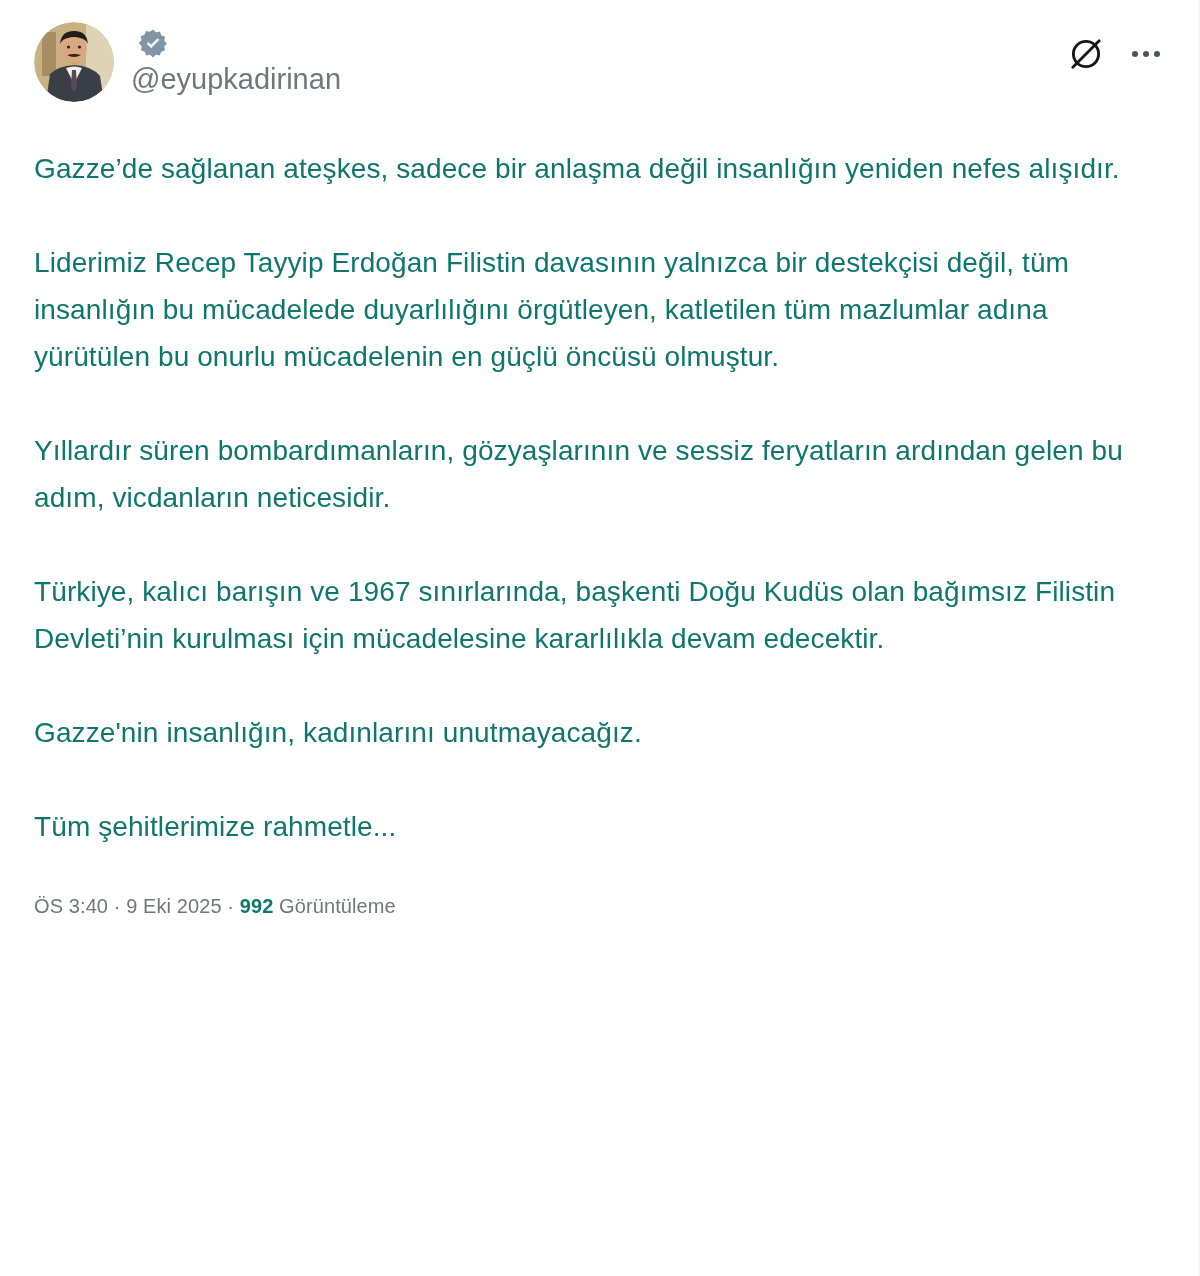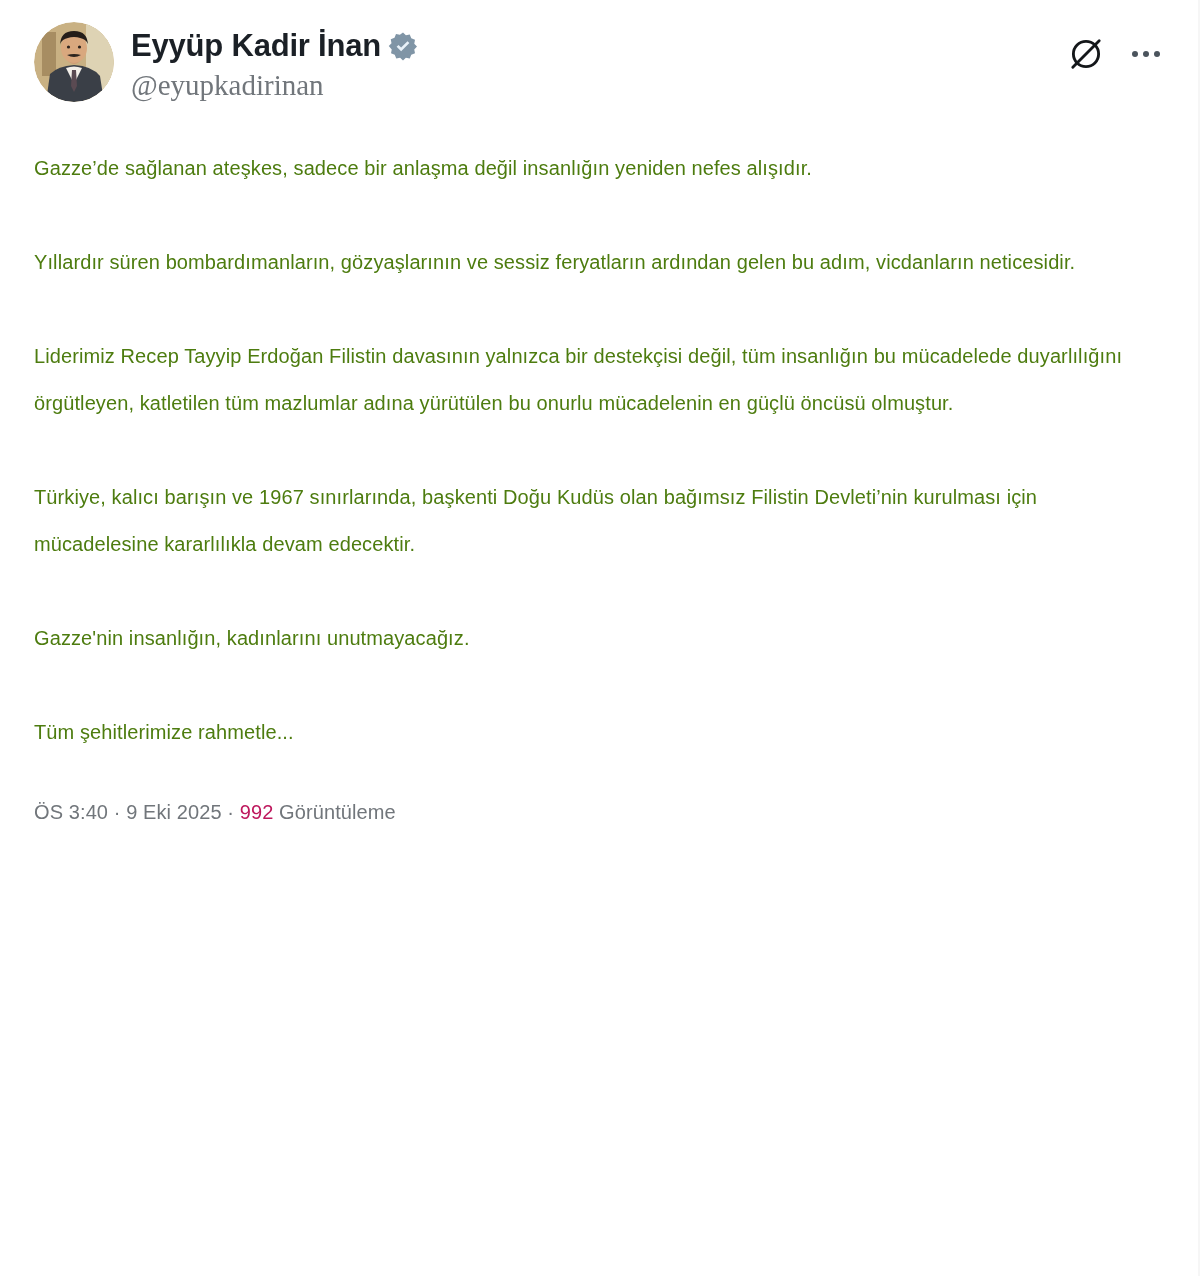--- a/index.html
+++ b/index.html
@@ -55,21 +55,20 @@
     height: 30px;
     margin-left: 7px;
     flex: 0 0 auto;
   }
   .user-handle {
     font-size: 29px;
     color: #71767b;
     line-height: 34px;
     margin-top: 4px;
     cursor: pointer;
-    font-family: Liberation Serif, serif;
   }
   .header-actions {
     margin-left: auto;
     display: flex;
     align-items: center;
     gap: 20px;
     padding-top: 10px;
   }
   .grok-button, .more-button {
     background: none;
@@ -91,41 +90,41 @@
     height: 6px;
     border-radius: 50%;
     background: #4b545d;
     display: block;
   }
   
   .tweet-body {
     margin-top: 43px;
   }
   .tweet-body p {
-    font-size: 20px;
+    font-size: 28px;
     line-height: 47px;
-    color: #4d7c0f;
+    color: #0f766e;
     letter-spacing: 0.1px;
     margin-bottom: 47px;
     word-wrap: break-word;
   }
   .tweet-body p:last-child { margin-bottom: 16px; }
   
   .tweet-footer {
     margin-top: 45px;
     font-size: 20px;
     color: #71767b;
     letter-spacing: 0.1px;
     display: flex;
     align-items: baseline;
     white-space: pre;
   }
   .views-count {
-    font-weight: normal;
-    color: #be185d;
+    font-weight: bold;
+    color: #0f766e;
   }
 </style>
 </head>
 <body>
 
 <div class="tweet-card">
 
   <div class="tweet-header">
 
     <div class="avatar">
@@ -155,21 +154,20 @@
           <path d="M33 33 Q40 37 47 33 Q40 31 33 33 Z" fill="#2c241f"></path>
 
           <circle cx="34.5" cy="25" r="1.6" fill="#2b211c"></circle>
           <circle cx="45.5" cy="25" r="1.6" fill="#2b211c"></circle>
         </g>
       </svg>
     </div>
 
     <div class="user-block">
       <div class="display-name-row">
-        <span class="display-name">Eyyüp Kadir İnan</span>
         <svg class="verified-badge" viewBox="0 0 24 24">
           <path fill="#8095a6" d="M12 1.2l2.3 2.2 3.1-.6 1.2 3 3 1.2-.6 3.1 2.2 2.3-2.2 2.3.6 3.1-3 1.2-1.2 3-3.1-.6-2.3 2.2-2.3-2.2-3.1.6-1.2-3-3-1.2.6-3.1L.6 12l2.2-2.3-.6-3.1 3-1.2 1.2-3 3.1.6z"></path>
           <path fill="#e9f2f9" d="M10.5 16.2l-3.6-3.6 1.5-1.5 2.1 2.1 5.1-5.1 1.5 1.5z"></path>
         </svg>
       </div>
       <div class="user-handle">@eyupkadirinan</div>
     </div>
 
     <div class="header-actions">
       <button class="grok-button" aria-label="Grok">
@@ -183,22 +181,22 @@
             <i></i>
             <i></i>
             <i></i>
           </span>
       </button>
     </div>
   </div>
 
   <div class="tweet-body">
     <p>Gazze’de sağlanan ateşkes, sadece bir anlaşma değil insanlığın yeniden nefes alışıdır.</p>
+    <p>Liderimiz Recep Tayyip Erdoğan Filistin davasının yalnızca bir destekçisi değil, tüm insanlığın bu mücadelede duyarlılığını örgütleyen, katletilen tüm mazlumlar adına yürütülen bu onurlu mücadelenin en güçlü öncüsü olmuştur.</p>
     <p>Yıllardır süren bombardımanların, gözyaşlarının ve sessiz feryatların ardından gelen bu adım, vicdanların neticesidir.</p>
-    <p>Liderimiz Recep Tayyip Erdoğan Filistin davasının yalnızca bir destekçisi değil, tüm insanlığın bu mücadelede duyarlılığını örgütleyen, katletilen tüm mazlumlar adına yürütülen bu onurlu mücadelenin en güçlü öncüsü olmuştur.</p>
     <p>Türkiye, kalıcı barışın ve 1967 sınırlarında, başkenti Doğu Kudüs olan bağımsız Filistin Devleti’nin kurulması için mücadelesine kararlılıkla devam edecektir.</p>
     <p>Gazze'nin insanlığın, kadınlarını unutmayacağız.</p>
     <p>Tüm şehitlerimize rahmetle...</p>
   </div>
 
   <div class="tweet-footer">
     <span>ÖS 3:40 · 9 Eki 2025</span><span> · </span><span class="views-count">992</span><span> Görüntüleme</span>
   </div>
 
 </div>

